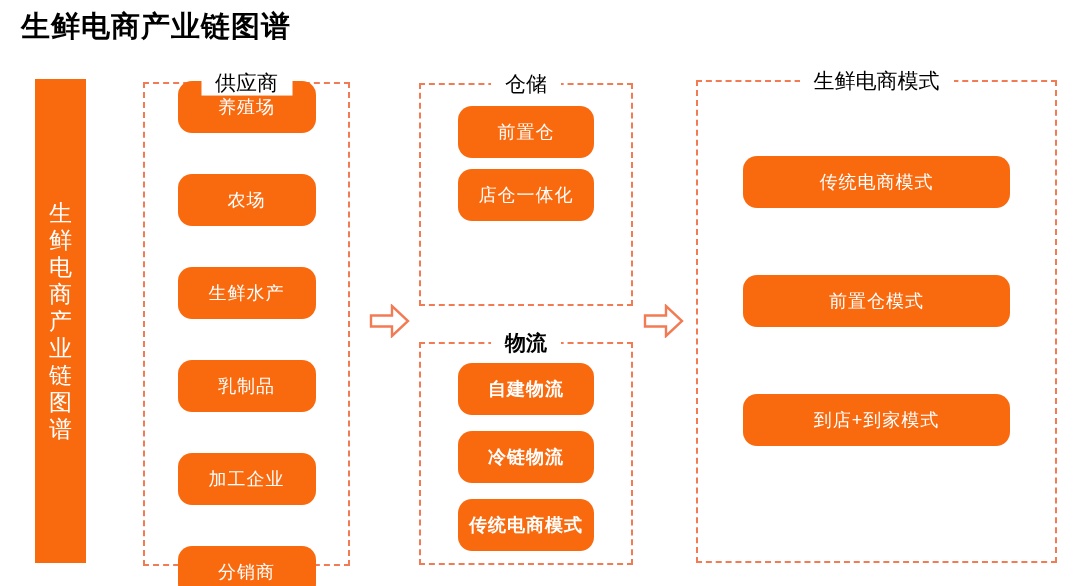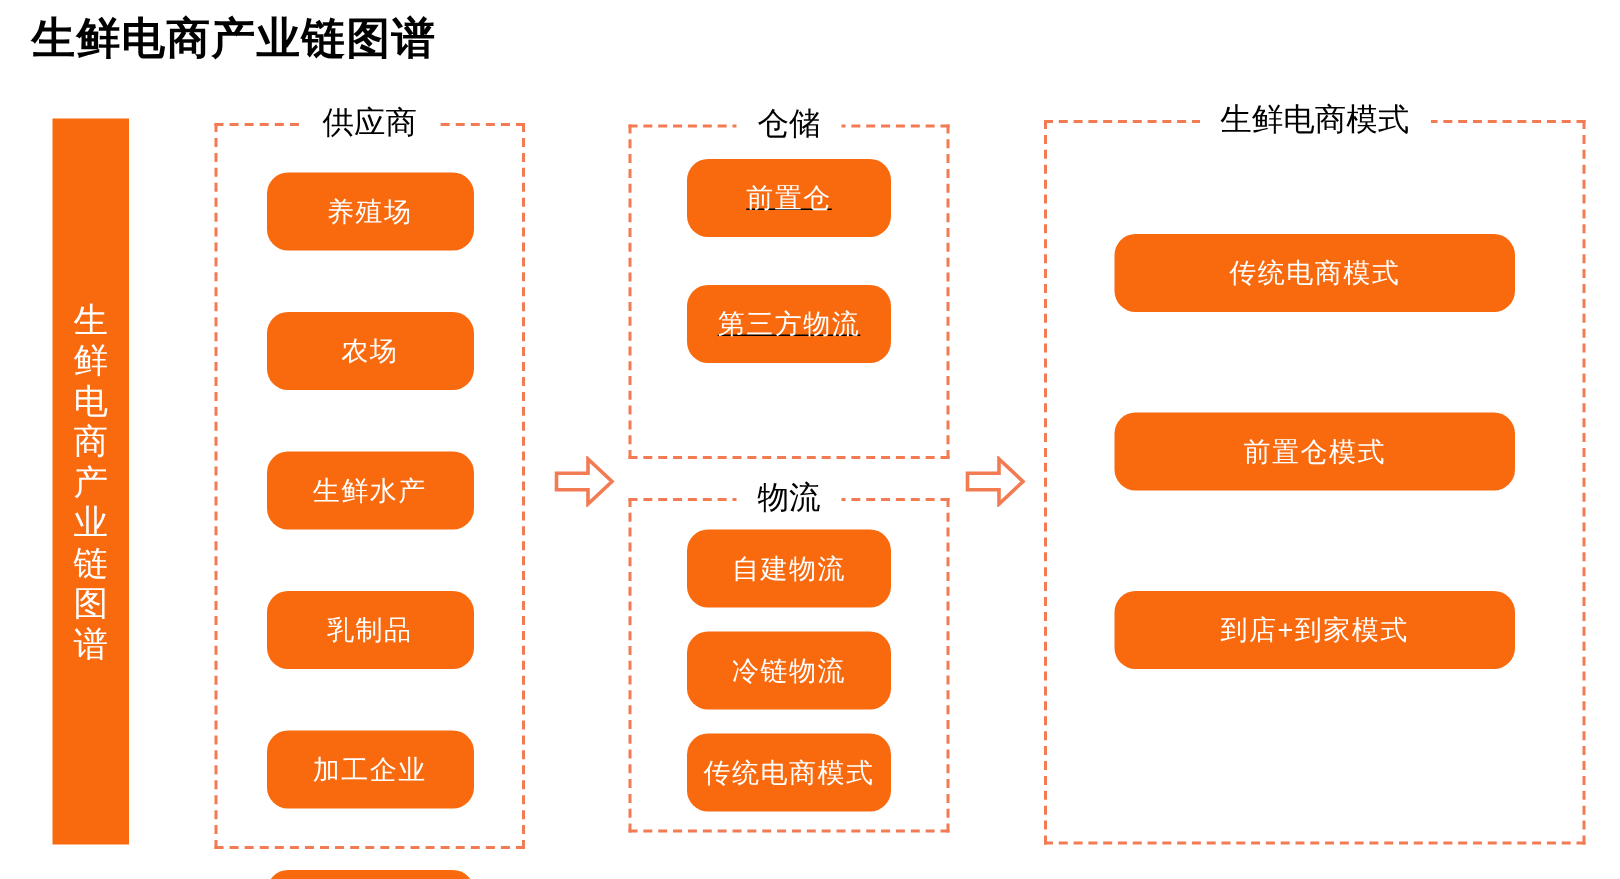--- a/index.html
+++ b/index.html
@@ -73,28 +73,28 @@
     display:flex;
     align-items:center;
     justify-content:center;
     font-size:18px;
     letter-spacing:1px;
     flex:0 0 auto;
     white-space:nowrap;
   }
 
   #group-suppliers   { left:143px; top:82px;  width:207px; height:484px; }
-  #group-suppliers .nodes   { padding-top:31px; gap:41px; }
+  #group-suppliers .nodes   { padding-top:31px; gap:41px;justify-content:center; }
   #group-suppliers .node    { width:138px; height:52px; }
 
   #group-warehousing { left:419px; top:83px;  width:214px; height:223px; }
-  #group-warehousing .nodes { padding-top:21px; gap:32px;text-decoration:underline; }
+  #group-warehousing .nodes { padding-top:21px; gap:11px; }
   #group-warehousing .node  { width:136px; height:52px; }
 
-  #group-logistics   { left:419px; top:332px; width:214px; height:223px; }
+  #group-logistics   { left:419px; top:342px; width:214px; height:223px;font-weight:bold; }
   #group-logistics .nodes   { padding-top:19px; gap:16px; }
   #group-logistics .node    { width:136px; height:52px; }
 
   #group-models      { left:696px; top:80px;  width:361px; height:483px; }
   #group-models .nodes      { padding-top:74px; gap:67px; }
   #group-models .node       { width:267px; height:52px; }
 
   .flow-arrow {
     position:absolute;
     width:41px; height:34px;
@@ -139,21 +139,21 @@
   <div class="flow-arrow" id="arrow-1">
     <svg viewBox="0 0 41 34" xmlns="http://www.w3.org/2000/svg">
       <polygon points="2,11.5 23,11.5 23,2 39,17 23,32 23,22.5 2,22.5" fill="#ffffff" stroke="#F37B54" stroke-width="2.4" stroke-linejoin="miter"></polygon>
     </svg>
   </div>
 
   <div class="group" id="group-warehousing">
     <div class="group-title">仓储</div>
     <div class="nodes">
       <div class="node">前置仓</div>
-      <div class="node">第三方物流</div>
+      <div class="node">店仓一体化</div>
     </div>
   </div>
 
   <div class="group" id="group-logistics">
     <div class="group-title">物流</div>
     <div class="nodes">
       <div class="node">自建物流</div>
       <div class="node">冷链物流</div>
       <div class="node">传统电商模式</div>
     </div>

